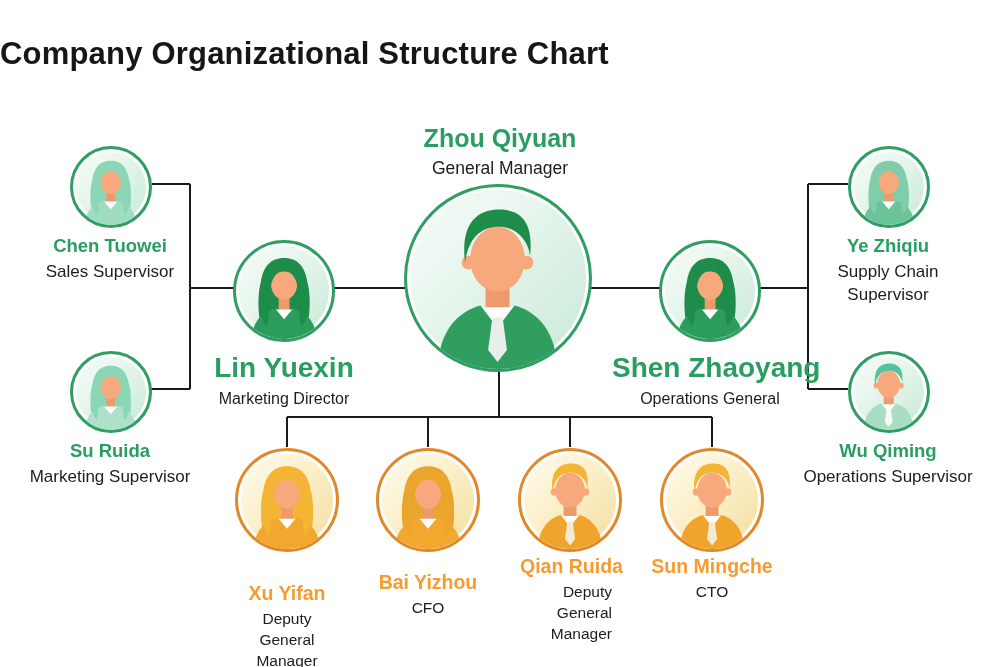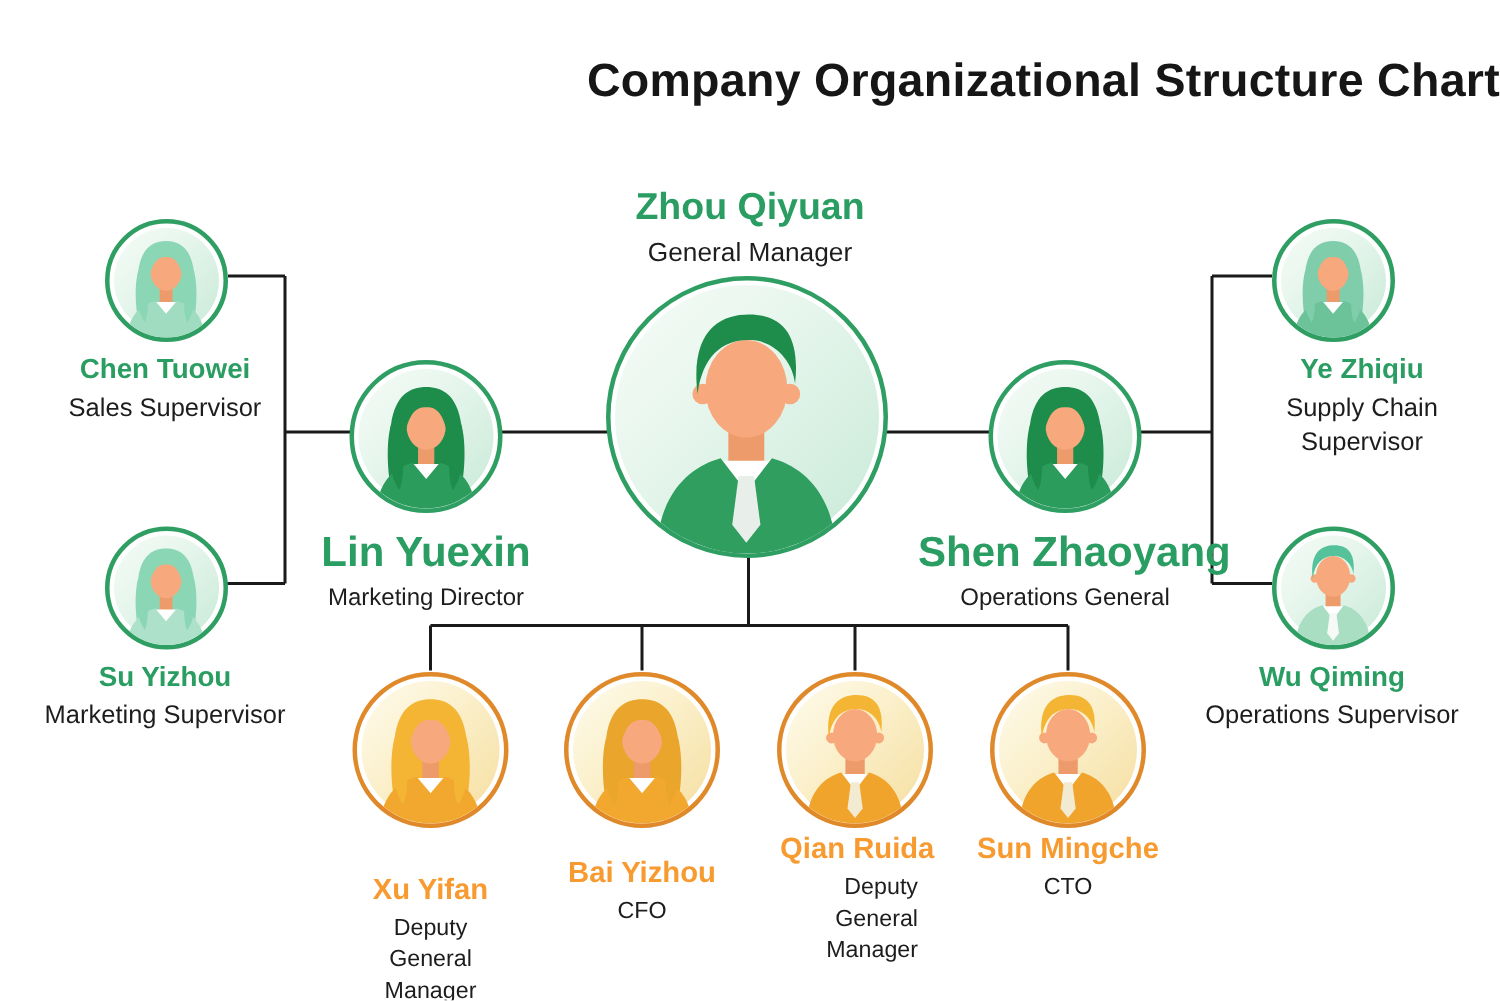--- a/index.html
+++ b/index.html
@@ -1,21 +1,21 @@
 <!DOCTYPE html>
 <html style="--green-text: #2a9d62; --green-border: #2f9e63; --orange-text: #f79b31; --orange-border: #e0892b; --line: #1a1a1a;"><head>
 <meta charset="utf-8">
 <style>
   html,body{margin:0;padding:0;background:#ffffff;}
   .canvas{
     position:relative;width:1000px;height:667px;background:#ffffff;overflow:hidden;
     font-family:"Liberation Sans",sans-serif;
   }
   .title{
-    position:absolute;left:0;top:36px;width:1000px;margin:0;text-align:right;
+    position:absolute;left:0;top:36px;width:1000px;margin:0;text-align:left;
     font-size:31px;font-weight:700;color:#161616;letter-spacing:.2px;
   }
   .lines{position:absolute;left:0;top:0;width:1000px;height:667px;}
   .lines path{stroke:var(--line,#1a1a1a);stroke-width:2;fill:none;}
   .node{display:contents;}
   .circle{
     position:absolute;border-radius:50%;overflow:hidden;
     box-shadow:inset 0 0 0 3px #ffffff;
   }
   .circle svg{position:absolute;left:3%;top:4%;width:94%;height:96%;}
@@ -46,21 +46,21 @@
   .pname.o{color:var(--orange-text,#f79b31);}
   .prole{color:#1d1d1d;margin-top:4px;line-height:1.35;}
   .l-gm  {left:350px;top:124px;width:300px;}
   .l-gm  .pname{font-size:25px;}  .l-gm .prole{font-size:17.5px;}
   .l-lin {left:194px;top:352px;width:180px;}
   .l-shen{left:612px;top:352px;width:196px;}
   .l-lin .pname,.l-shen .pname{font-size:28px;}
   .l-lin .prole,.l-shen .prole{font-size:16px;}
   .l-chen{left:20px; top:235px;width:180px;}
   .l-su  {left:20px; top:440px;width:180px;}
-  .l-ye  {left:838px;top:235px;width:140px;}
+  .l-ye  {left:818px;top:235px;width:140px;}
   .l-wu  {left:790px;top:440px;width:196px;}
   .l-chen .pname,.l-su .pname,.l-ye .pname,.l-wu .pname{font-size:18.5px;}
   .l-chen .prole,.l-su .prole,.l-ye .prole,.l-wu .prole{font-size:17px;}
   .l-xu  {left:237px;top:582px;width:100px;text-align:center;}
   .l-bai {left:358px;top:555px;width:140px;margin-top:16px;}
   .l-qian{left:520px;top:555px;width:100px;text-align:right;}
   .l-sun {left:642px;top:555px;width:140px;}
   .l-xu .pname,.l-bai .pname,.l-qian .pname,.l-sun .pname{font-size:19.5px;}
   .l-xu .prole,.l-bai .prole,.l-qian .prole,.l-sun .prole{font-size:15.5px;}
   .rnarrow{width:84px;margin-left:auto;margin-right:auto;}
@@ -164,21 +164,21 @@
           <rect x="44" y="50" width="12" height="20" fill="#ee9b6b"></rect>
           <path d="M39,67 L61,67 L50,82 Z" fill="#ffffff"></path>
           <path d="M13,102 C15,78 28,69 40,66 L50,78 L60,66 C72,69 85,78 87,102 Z" fill="#aee1c9"></path>
           <ellipse cx="50" cy="39" rx="14.5" ry="17.5" fill="#f7a87c"></ellipse>
           <path d="M35,42 C32,21 41,16 50,16 C59,16 68,21 65,42 C62,28 56,24.5 50,25 C43,24.5 38,29 35,42 Z" fill="#8bd7b5"></path>
           <path d="M24,38 C21,58 23,76 30,86 C34,80 33,60 34,44 Z" fill="#8bd7b5"></path>
           <path d="M76,38 C79,58 77,76 70,86 C66,80 67,60 66,44 Z" fill="#8bd7b5"></path>
         </svg>
       </div>
     <div class="label l-su">
-      <div class="pname g">Su Yizhou</div>
+      <div class="pname g">Su Ruida</div>
       <div class="prole">Marketing Supervisor</div>
     </div>
   </div>
 
   
   <div class="node">
     <div class="circle green c-ye">
         <svg viewBox="0 0 100 100" preserveAspectRatio="xMidYMax meet">
           <path d="M26,93 C20,72 21,48 24,38 C27,16 38,10 50,10 C62,10 73,16 76,38 C79,48 80,72 74,93 Z" fill="#7fcdaa"></path>
           <rect x="44" y="50" width="12" height="20" fill="#ee9b6b"></rect>

